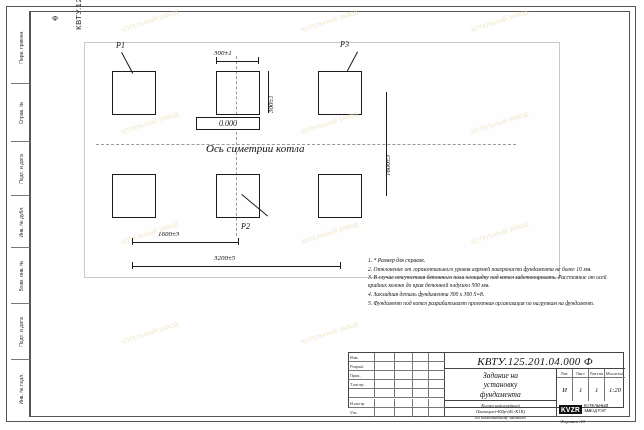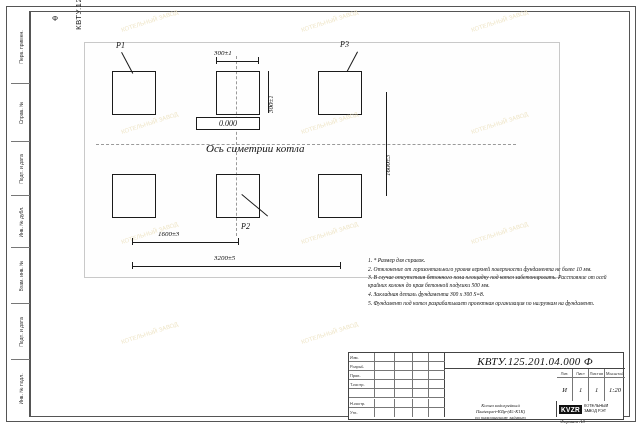--- a/index.html
+++ b/index.html
@@ -57,21 +57,21 @@
   
   #notes{left:368px;top:256px;width:250px;font-size:5.6px;line-height:1.45;color:#111;font-family:"Liberation Serif", serif;font-style:italic;}
   #notes div{margin-bottom:.5px;}
 
   
   #ptable{left:118px;top:310px;border-collapse:collapse;}
   #ptable td{border:1px solid #1b1b1b;width:62px;height:21px;text-align:center;font-size:9px;font-family:"Liberation Serif", serif;font-style:italic;color:#111;}
   #ptable td.hd{height:19px;}
 
   
-  #title-block{left:348px;top:352px;width:276px;height:68px;border:1px solid #444;box-sizing:border-box;background:#fff;}
+  #title-block{left:348px;top:352px;width:276px;height:56px;border:1px solid #444;box-sizing:border-box;background:#fff;}
   #tb-left{position:absolute;left:0;top:0;width:96px;height:64px;border-right:1px solid #444;box-sizing:border-box;}
   .tbrow{position:absolute;left:0;width:96px;height:9.1px;border-bottom:1px solid #777;box-sizing:border-box;font-size:4px;color:#333;}
   .tbcolA{position:absolute;left:0;width:26px;height:100%;border-right:1px solid #777;box-sizing:border-box;padding-left:1px;line-height:9px;}
   .tbcolB{position:absolute;left:26px;width:20px;height:100%;border-right:1px solid #777;box-sizing:border-box;}
   .tbcolC{position:absolute;left:46px;width:18px;height:100%;border-right:1px solid #777;box-sizing:border-box;}
   .tbcolD{position:absolute;left:64px;width:16px;height:100%;border-right:1px solid #777;box-sizing:border-box;}
   .tbcolE{position:absolute;left:80px;width:16px;height:100%;box-sizing:border-box;}
 
   #tb-code{position:absolute;left:96px;top:0;width:180px;height:16px;border-bottom:1px solid #444;box-sizing:border-box;
            font-size:11px;font-family:"Liberation Serif", serif;font-style:italic;color:#111;text-align:center;line-height:16px;letter-spacing:.3px;}
@@ -241,20 +241,25 @@
         <div class="tbcolA">Утв.</div>
         <div class="tbcolB"></div>
         <div class="tbcolC"></div>
         <div class="tbcolD"></div>
         <div class="tbcolE"></div>
       </div>
     </div>
 
     <div id="tb-code">КВТУ.125.201.04.000  Ф</div>
 
+    <div id="tb-name">
+      <div>Задание на</div>
+      <div>установку</div>
+      <div>фундамента</div>
+    </div>
 
     <div id="tb-meta">
       <div class="metahdr" id="m1">Лит.</div>
       <div class="metahdr" id="m2">Лист</div>
       <div class="metahdr" id="m3">Листов</div>
       <div class="metahdr" id="m4">Масштаб</div>
       <div class="metaval" style="left:0;width:16px;border-right:1px solid #777;">И</div>
       <div class="metaval" style="left:16px;width:16px;border-right:1px solid #777;">1</div>
       <div class="metaval" style="left:32px;width:16px;border-right:1px solid #777;">1</div>
       <div class="metaval" style="left:48px;width:20px;">1:20</div>

